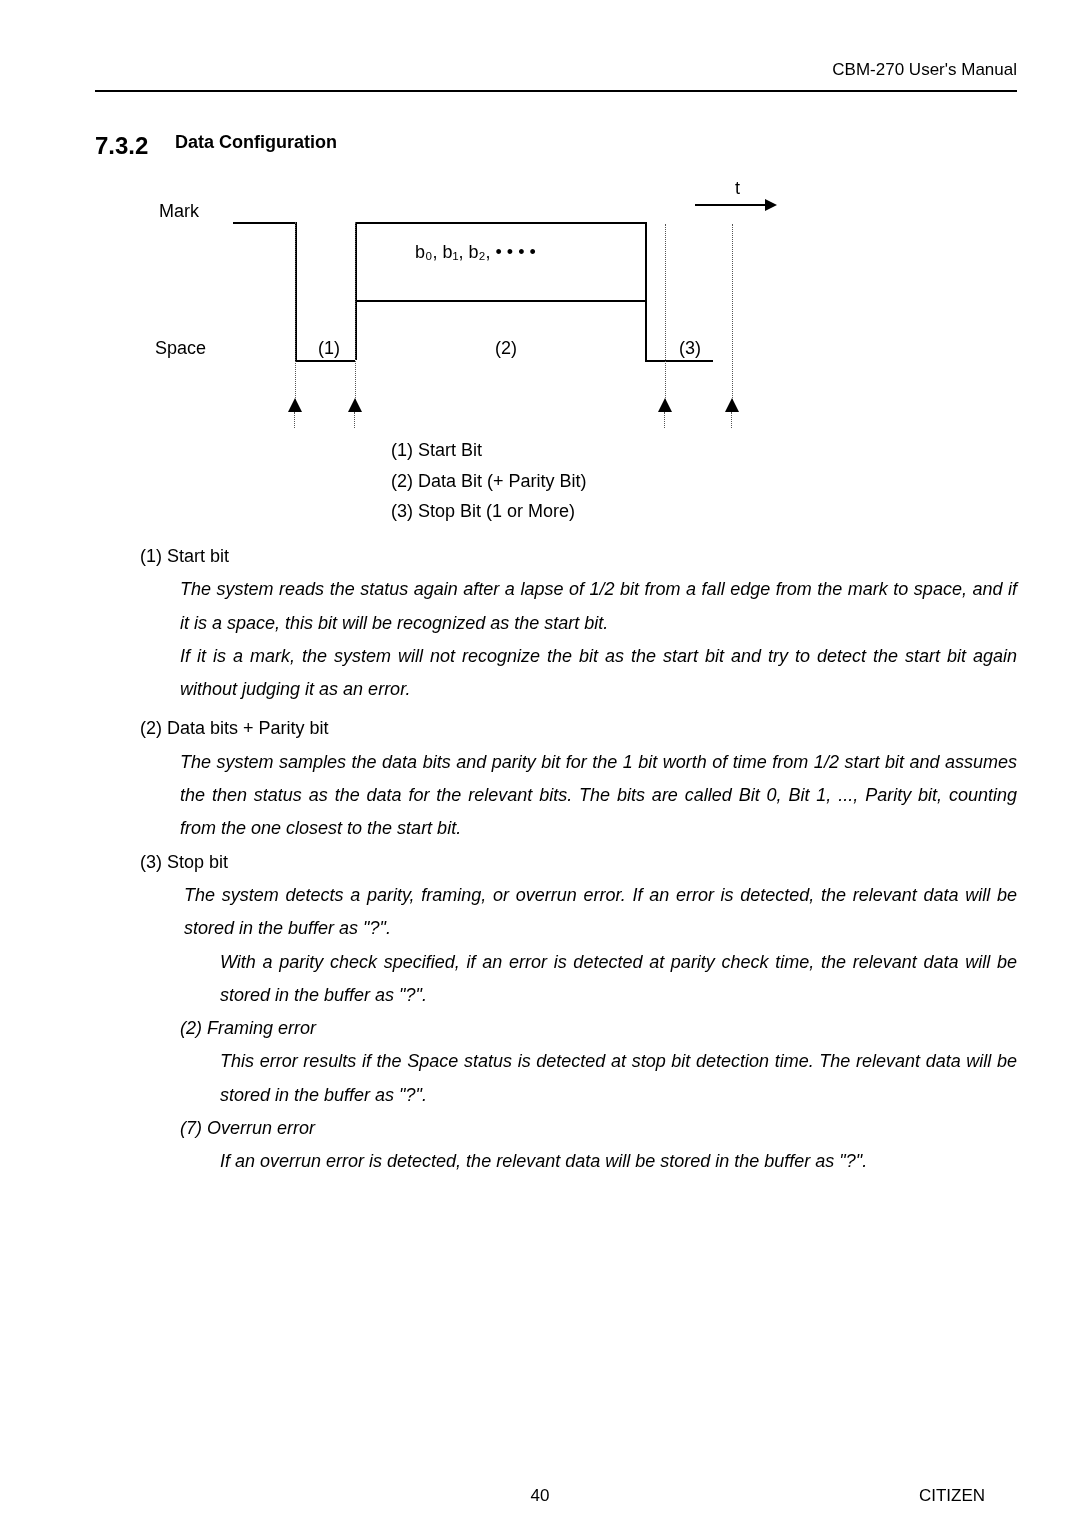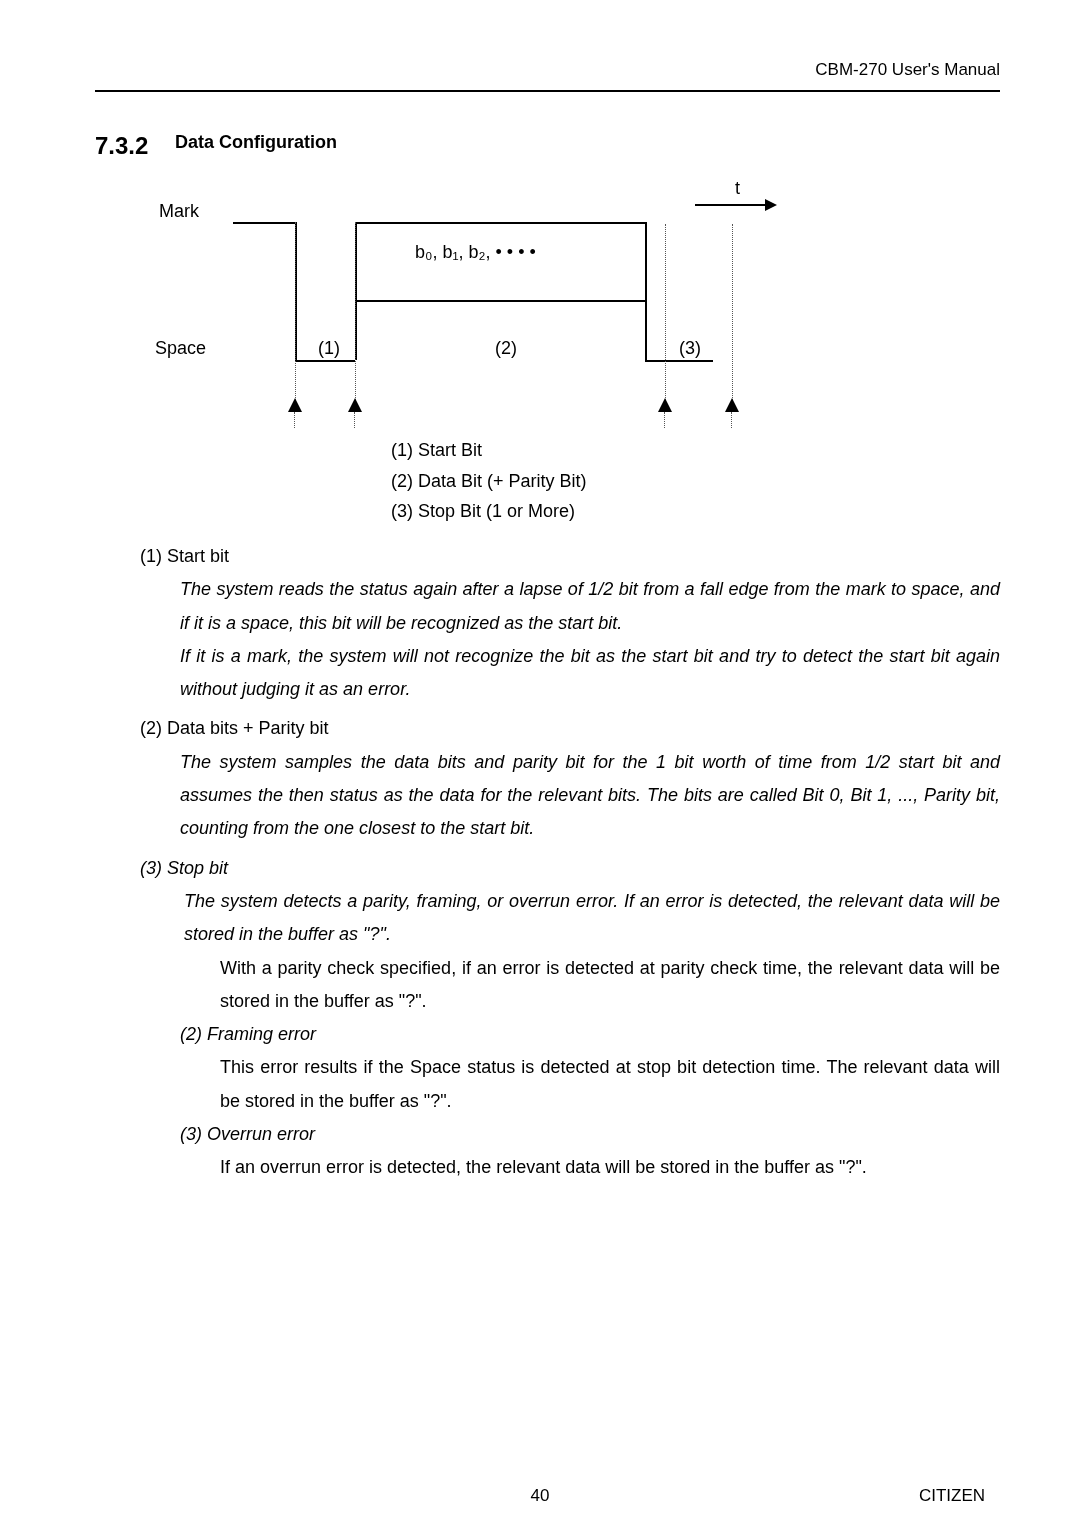--- a/index.html
+++ b/index.html
@@ -6,21 +6,21 @@
     margin: 0;
     padding: 0;
     background: #fff;
     font-family: Arial, Helvetica, sans-serif;
     color: #000;
     width: 1080px;
     height: 1528px;
     position: relative;
   }
   .page {
-    padding: 60px 80px 40px 95px;
+    padding: 60px 63px 40px 95px;
   }
   .header-right {
     text-align: right;
     font-size: 17px;
     margin-bottom: 10px;
   }
   .hr {
     border: none;
     border-top: 2px solid #000;
     margin: 0 0 40px 0;
@@ -121,20 +121,21 @@
     font-size: 18px;
     line-height: 1.85;
     text-align: justify;
     font-style: italic;
   }
   .para-deep {
     margin-left: 125px;
     font-size: 18px;
     line-height: 1.85;
     text-align: justify;
+    font-style: italic;
   }
   .footer {
     position: absolute;
     bottom: 42px;
     left: 0;
     width: 1080px;
     font-size: 17px;
   }
   .footer-left { position: absolute; left: 50%; transform: translateX(-50%); }
   .footer-right { position: absolute; right: 95px; }
@@ -190,30 +191,30 @@
     </div>
   </div>
 
   <div class="para-item">(1)  Start bit</div>
   <div class="para-sub">The system reads the status again after a lapse of 1/2 bit from a fall edge from the mark to space, and if it is a space, this bit will be recognized as the start bit.</div>
   <div class="para-sub">If it is a mark, the system will not recognize the bit as the start bit and try to detect the start bit again without judging it as an error.</div>
 
   <div class="para-item" style="margin-top:6px;">(2)  Data bits + Parity bit</div>
   <div class="para-sub">The system samples the data bits and parity bit for the 1 bit worth of time from 1/2 start bit and assumes the then status as the data for the relevant bits.   The bits are called Bit 0, Bit 1, ..., Parity bit, counting from the one closest to the start bit.</div>
 
-  <div class="para-item" style="margin-top:6px;font-style:italic;">(3)  Stop bit</div>
+  <div class="para-item" style="">(3)  Stop bit</div>
 
 
   <div class="para-sub" style="margin-left:89px;">The system detects a parity, framing, or overrun error.   If an error is detected, the relevant data will be stored in the buffer as "?".</div>
 
   <div class="para-deep">With a parity check specified, if an error is detected at parity check time, the relevant data will be stored in the buffer as "?".</div>
 
   <div class="para-sub">(2)  Framing error</div>
   <div class="para-deep">This error results if the Space status is detected at stop bit detection time.  The relevant data will be stored in the buffer as "?".</div>
 
-  <div class="para-sub">(3)  Overrun error</div>
+  <div class="para-sub">(7)  Overrun error</div>
   <div class="para-deep">If an overrun error is detected, the relevant data will be stored in the buffer as "?".</div>
 </div>
 
 <div class="footer">
   <span class="footer-left">40</span>
   <span class="footer-right">CITIZEN</span>
 </div>
 
 </body></html>

